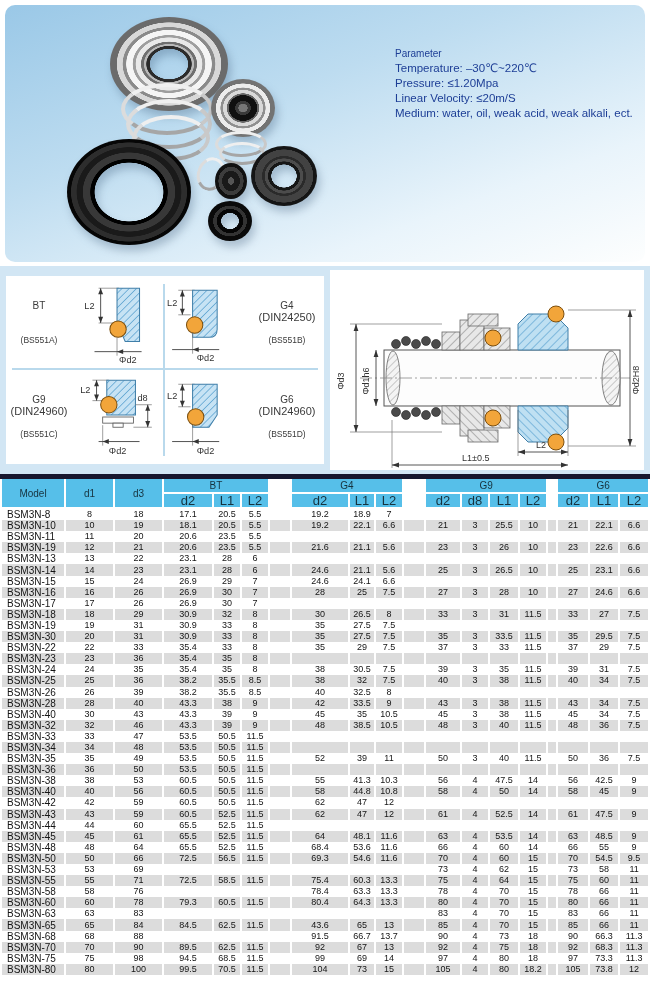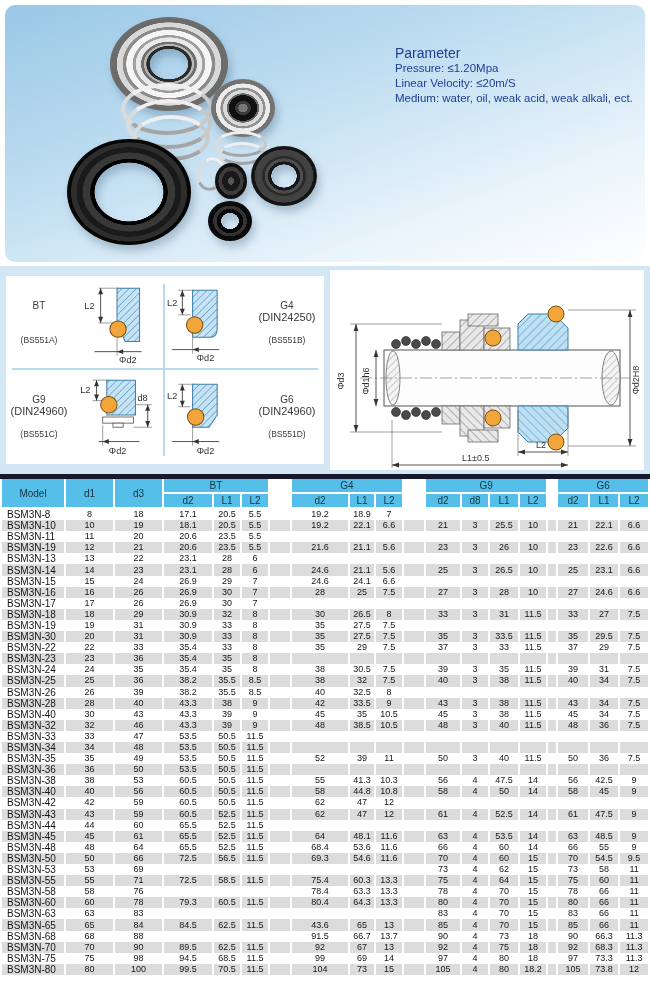--- a/index.html
+++ b/index.html
@@ -36,21 +36,21 @@
     background:radial-gradient(closest-side,#555 0 20%,#191919 21% 55%,#3c3c3c 56% 78%,#111 79% 100%);
   }
   .r-oring{
     background:radial-gradient(closest-side,rgba(0,0,0,0) 0 40%,#050505 41% 60%,#333 61% 76%,#0a0a0a 77% 100%);
   }
   .coil{position:absolute;border-radius:50%;border:4px solid #c9c9c9;
     border-top-color:#efefef;border-left-color:#dcdcdc;border-bottom-color:#a6a6a6;}
   .coil.small{border-width:3px;}
   .specs{position:absolute;left:390px;top:41px;width:246px;color:#1d3e96;}
   .spec-line{font-size:11.5px;line-height:15px;white-space:nowrap;}
-  .spec-title{font-size:14px;line-height:15px;}
+  .spec-title{font-size:10px;line-height:15px;}
   .spec-gap{height:14px;}
   
   .mid{position:absolute;left:0;top:266px;width:650px;height:208px;background:#d2e6f4;}
   .panel{position:absolute;background:#ffffff;}
   .panel-left{left:6px;top:10px;width:318px;height:188px;}
   .panel-right{left:330px;top:4px;width:314px;height:200px;}
   .vdiv{position:absolute;left:157px;top:8px;width:2px;height:172px;background:#b9d9ec;}
   .hdiv{position:absolute;left:6px;top:92px;width:306px;height:2px;background:#b9d9ec;}
   .q{position:absolute;display:flex;align-items:center;}
   .q1{left:0;top:2px;width:157px;height:90px;}
@@ -69,21 +69,21 @@
   
   .darkbar{position:absolute;left:0;top:474px;width:650px;height:5px;background:#17172e;}
   table.seal{
     position:absolute;left:0;top:479px;width:650px;
     border-collapse:separate;border-spacing:2px 0;table-layout:fixed;
   }
   table.seal th{
     background:#56bfe9;font-weight:normal;color:#16323e;height:13px;line-height:13px;
     font-size:10px;padding:0;border-bottom:2px solid #fff;text-align:center;
   }
-  table.seal thead tr+tr th{font-size:10px;}
+  table.seal thead tr+tr th{font-size:13px;}
   table.seal th.sph{background:#ffffff;}
   table.seal td{
     height:11.1px;line-height:11px;padding:0;text-align:center;font-size:9px;color:#141414;
     white-space:nowrap;overflow:hidden;background:#ffffff;
   }
   table.seal td.model{text-align:left;padding-left:5px;font-size:10px;}
   table.seal tbody tr:nth-child(even) td{background:#dcdcdc;}
 </style>
 </head>
 <body>
@@ -100,20 +100,21 @@
     <div class="ring r-black shadowed" style="left:62px;top:134px;width:124px;height:106px;"></div>
     <div class="ring r-carbon shadowed" style="left:246px;top:141px;width:66px;height:60px;"></div>
     <div class="coil small" style="left:192px;top:152px;width:22px;height:28px;transform:rotate(18deg);"></div>
     <div class="ring r-tiny shadowed" style="left:210px;top:158px;width:32px;height:36px;"></div>
     <div class="ring r-oring shadowed" style="left:203px;top:196px;width:44px;height:40px;"></div>
   </div>
 
   <div class="specs">
     <div>
       <div class="spec-title">Parameter</div>
+      <div class="spec-line">Temperature: –30℃~220℃</div>
       <div class="spec-line">Pressure: ≤1.20Mpa</div>
       <div class="spec-line">Linear Velocity: ≤20m/S</div>
       <div class="spec-line">Medium: water, oil, weak acid, weak alkali, ect.</div>
     </div>
     <div class="spec-gap"></div>
   </div>
 </div>
 
 <div class="mid">
   <div class="panel panel-left">

